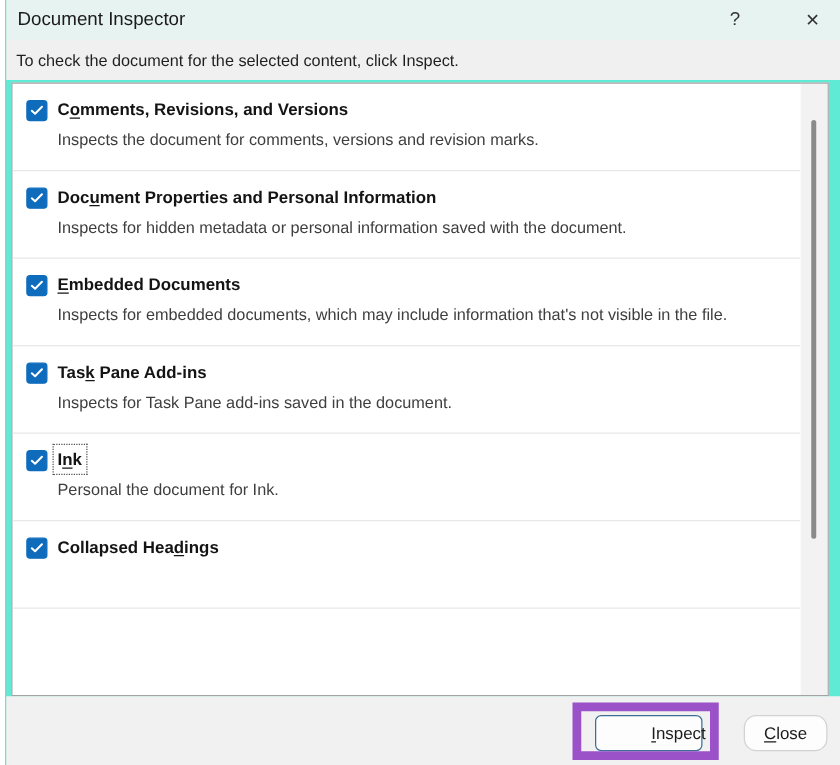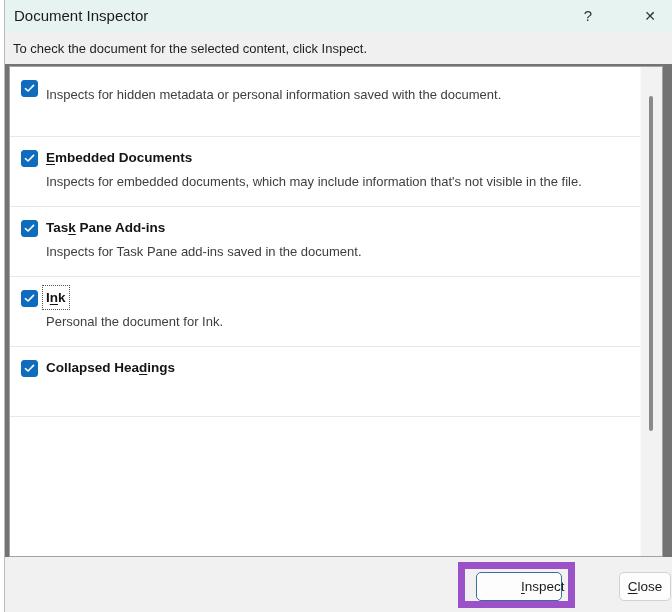--- a/index.html
+++ b/index.html
@@ -1,20 +1,20 @@
 <!DOCTYPE html>
 <html style="--accent: #0f6cbd; --purple: #9b51c8; --titlebar-bg: #e7f3f0;"><head>
 <meta charset="utf-8">
 <style>
   * { margin:0; padding:0; box-sizing:border-box; }
   html,body { width:672px; height:612px; background:#ffffff; overflow:hidden;
               font-family:"Liberation Sans","DejaVu Sans",sans-serif; }
   .screen { position:relative; width:672px; height:612px; background:#ffffff; }
   .dialog { position:absolute; left:4px; top:0; right:0; bottom:0;
-            background:#737373; border-left:1px solid #bcbcbc; }
+            background:#5eead4; border-left:1px solid #bcbcbc; }
 
   
   .titlebar { position:absolute; left:0; right:0; top:0; height:32px;
               background:var(--titlebar-bg,#e7f3f0); }
   .titlebar .title { position:absolute; left:9px; top:7px; font-size:15px; color:#1b1b1b; }
   .cap-btn { position:absolute; top:2px; width:28px; height:28px; text-align:center;
              line-height:28px; font-size:15px; color:#333; cursor:default; }
   .help-btn  { right:70px; }
   .close-btn { right:8px; font-size:14px; }
 
@@ -46,21 +46,21 @@
   .scroll-thumb { position:absolute; right:9px; top:29px; width:4px; height:335px;
                   background:#8a8a8a; border-radius:2px; }
 
   
   .footer { position:absolute; left:0; right:0; bottom:0; height:55px; background:#f1f1f1; }
   .btn { position:absolute; font-size:13.5px; color:#1b1b1b; text-align:center;
          background:#fdfdfd; border:1px solid #d2d2d2; border-radius:5px; cursor:default;
          font-family:"Liberation Sans","DejaVu Sans",sans-serif; }
   .btn-inspect { left:476px; top:572px; width:86px; height:29px;
                  border:1px solid #3d6e96;padding-left:44px; }
-  .btn-close   { left:619px; top:572px; width:52px; height:29px; }
+  .btn-close   { left:595px; top:572px; width:67px; height:29px;border-radius:10px; }
 
   
   .highlight-ring { position:absolute; left:458px; top:562px; width:117px; height:46px;
                     border:7px solid var(--purple,#9b51c8); pointer-events:none; }
 </style>
 </head>
 <body>
 
 <div class="screen">
   <div class="dialog">
@@ -68,27 +68,37 @@
     <div class="titlebar">
       <span class="title">Document Inspector</span>
       <span class="cap-btn help-btn">?</span>
       <span class="cap-btn close-btn">✕</span>
     </div>
 
     <div class="instruction">To check the document for the selected content, click Inspect.</div>
 
     <div class="list">
 
+      <div class="item">
+        <span class="checkbox">
+            <svg viewBox="0 0 12 10">
+              <polyline points="1.5,5.2 4.4,7.8 10.5,1.6" fill="none" stroke="#ffffff" stroke-width="1.8" stroke-linecap="round" stroke-linejoin="round"></polyline>
+            </svg>
+          </span>
+        <div class="item-title"><span class="label-wrap"><span>C</span><span class="accel">o</span><span>mments, Revisions, and Versions</span></span></div>
+        <div class="item-desc">Inspects the document for comments, versions and revision marks.</div>
+      </div>
 
       <div class="item">
         <span class="checkbox">
             <svg viewBox="0 0 12 10">
               <polyline points="1.5,5.2 4.4,7.8 10.5,1.6" fill="none" stroke="#ffffff" stroke-width="1.8" stroke-linecap="round" stroke-linejoin="round"></polyline>
             </svg>
           </span>
+        <div class="item-title"><span class="label-wrap"><span>Doc</span><span class="accel">u</span><span>ment Properties and Personal Information</span></span></div>
         <div class="item-desc">Inspects for hidden metadata or personal information saved with the document.</div>
       </div>
 
       <div class="item">
         <span class="checkbox">
             <svg viewBox="0 0 12 10">
               <polyline points="1.5,5.2 4.4,7.8 10.5,1.6" fill="none" stroke="#ffffff" stroke-width="1.8" stroke-linecap="round" stroke-linejoin="round"></polyline>
             </svg>
           </span>
         <div class="item-title"><span class="label-wrap"><span></span><span class="accel">E</span><span>mbedded Documents</span></span></div>

